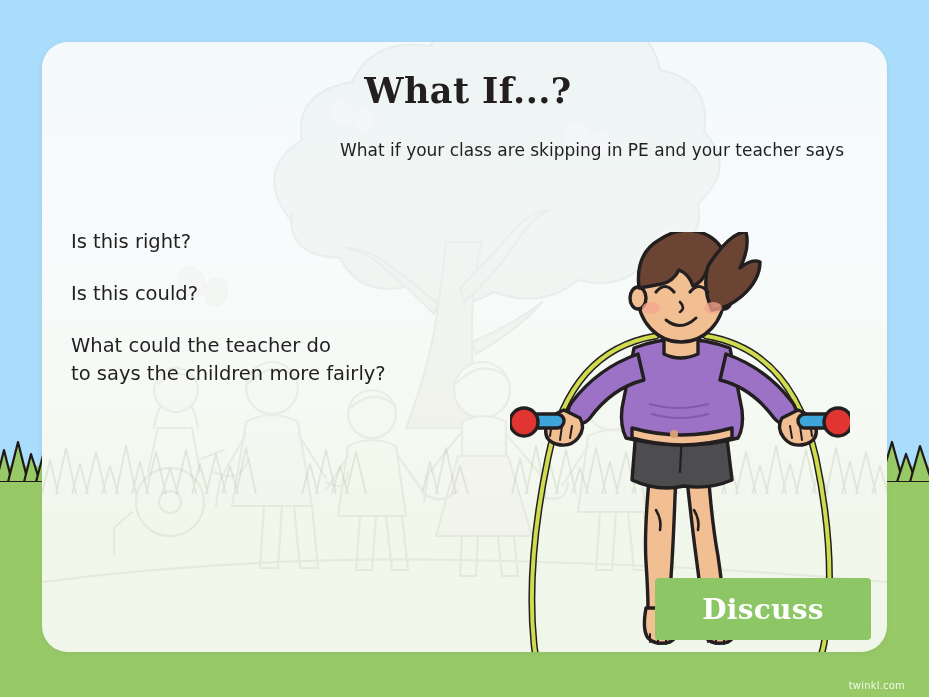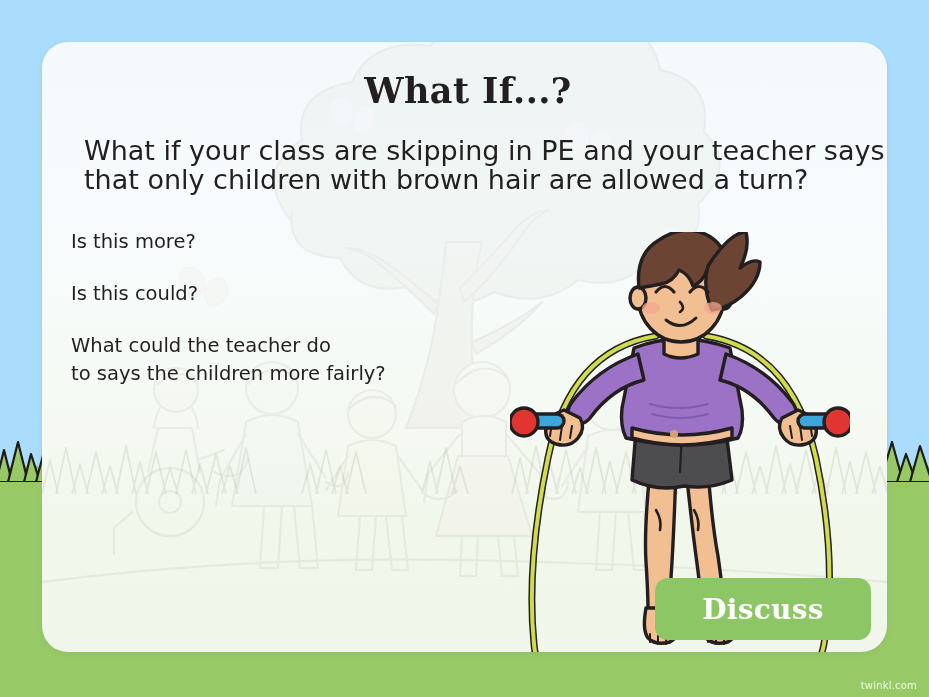--- a/index.html
+++ b/index.html
@@ -71,23 +71,23 @@
     font-family: "DejaVu Serif", serif;
     font-weight: bold;
     font-size: 35px;
     letter-spacing: .4px;
     color: #231f20;
   }
   .prompt {
     position: absolute;
     left: 42px; top: 94px;
     width: 760px;
-    text-align: left;
+    text-align: right;
     font-family: "DejaVu Sans", sans-serif;
-    font-size: 27px;
+    font-size: 17px;
     line-height: 29px;
     color: #231f20;
   }
   .questions {
     position: absolute;
     left: 29px; top: 186px;
     width: 420px;
     font-family: "DejaVu Sans", sans-serif;
     font-size: 19.5px;
     line-height: 28px;
@@ -95,37 +95,37 @@
   }
   .q-block { margin-bottom: 24px; }
   .q-block:last-child { margin-bottom: 16px; }
   .q-line { display: block; white-space: nowrap; }
   
   .discuss-btn {
     position: absolute;
     left: 613px; top: 536px;
     width: 216px; height: 62px;
     border: none;
-    border-radius: 13px;
+    border-radius: 4px;
     background: #8dc765;
     color: #ffffff;
     font-family: "DejaVu Serif", serif;
     font-weight: bold;
     font-size: 28px;
     letter-spacing: .3px;
     cursor: pointer;
     display: flex;
     align-items: center;
     justify-content: center;
     padding: 0;
   }
   
   .watermark {
     position: absolute;
-    right: 12px; bottom: 6px;
+    right: 24px; bottom: 6px;
     font-family: "DejaVu Sans", sans-serif;
     font-size: 10px;
     color: #ffffff;
     opacity: .85;
     letter-spacing: .2px;
     margin-top: 11px;
   }
   
   .girl {
     position: absolute;
@@ -294,26 +294,25 @@
         <path d="M800 60 L808 28 L816 60"></path>
           <path d="M814 60 L824 18 L834 60"></path>
         <path d="M830 60 L838 32 L846 60"></path>
       </g>
     </svg>
 
     <div class="title">What If...?</div>
 
     <div class="prompt">
       <span class="q-line">What if your class are skipping in PE and your teacher says</span>
-      <span class="q-line">that only children with brown hair are allowed a turn?</span>
     </div>
 
     <div class="questions">
       <div class="q-block">
-        <span class="q-line">Is this more?</span>
+        <span class="q-line">Is this right?</span>
       </div>
       <div class="q-block">
         <span class="q-line">Is this could?</span>
       </div>
       <div class="q-block">
         <span class="q-line">What could the teacher do</span>
         <span class="q-line">to says the children more fairly?</span>
       </div>
     </div>
 

